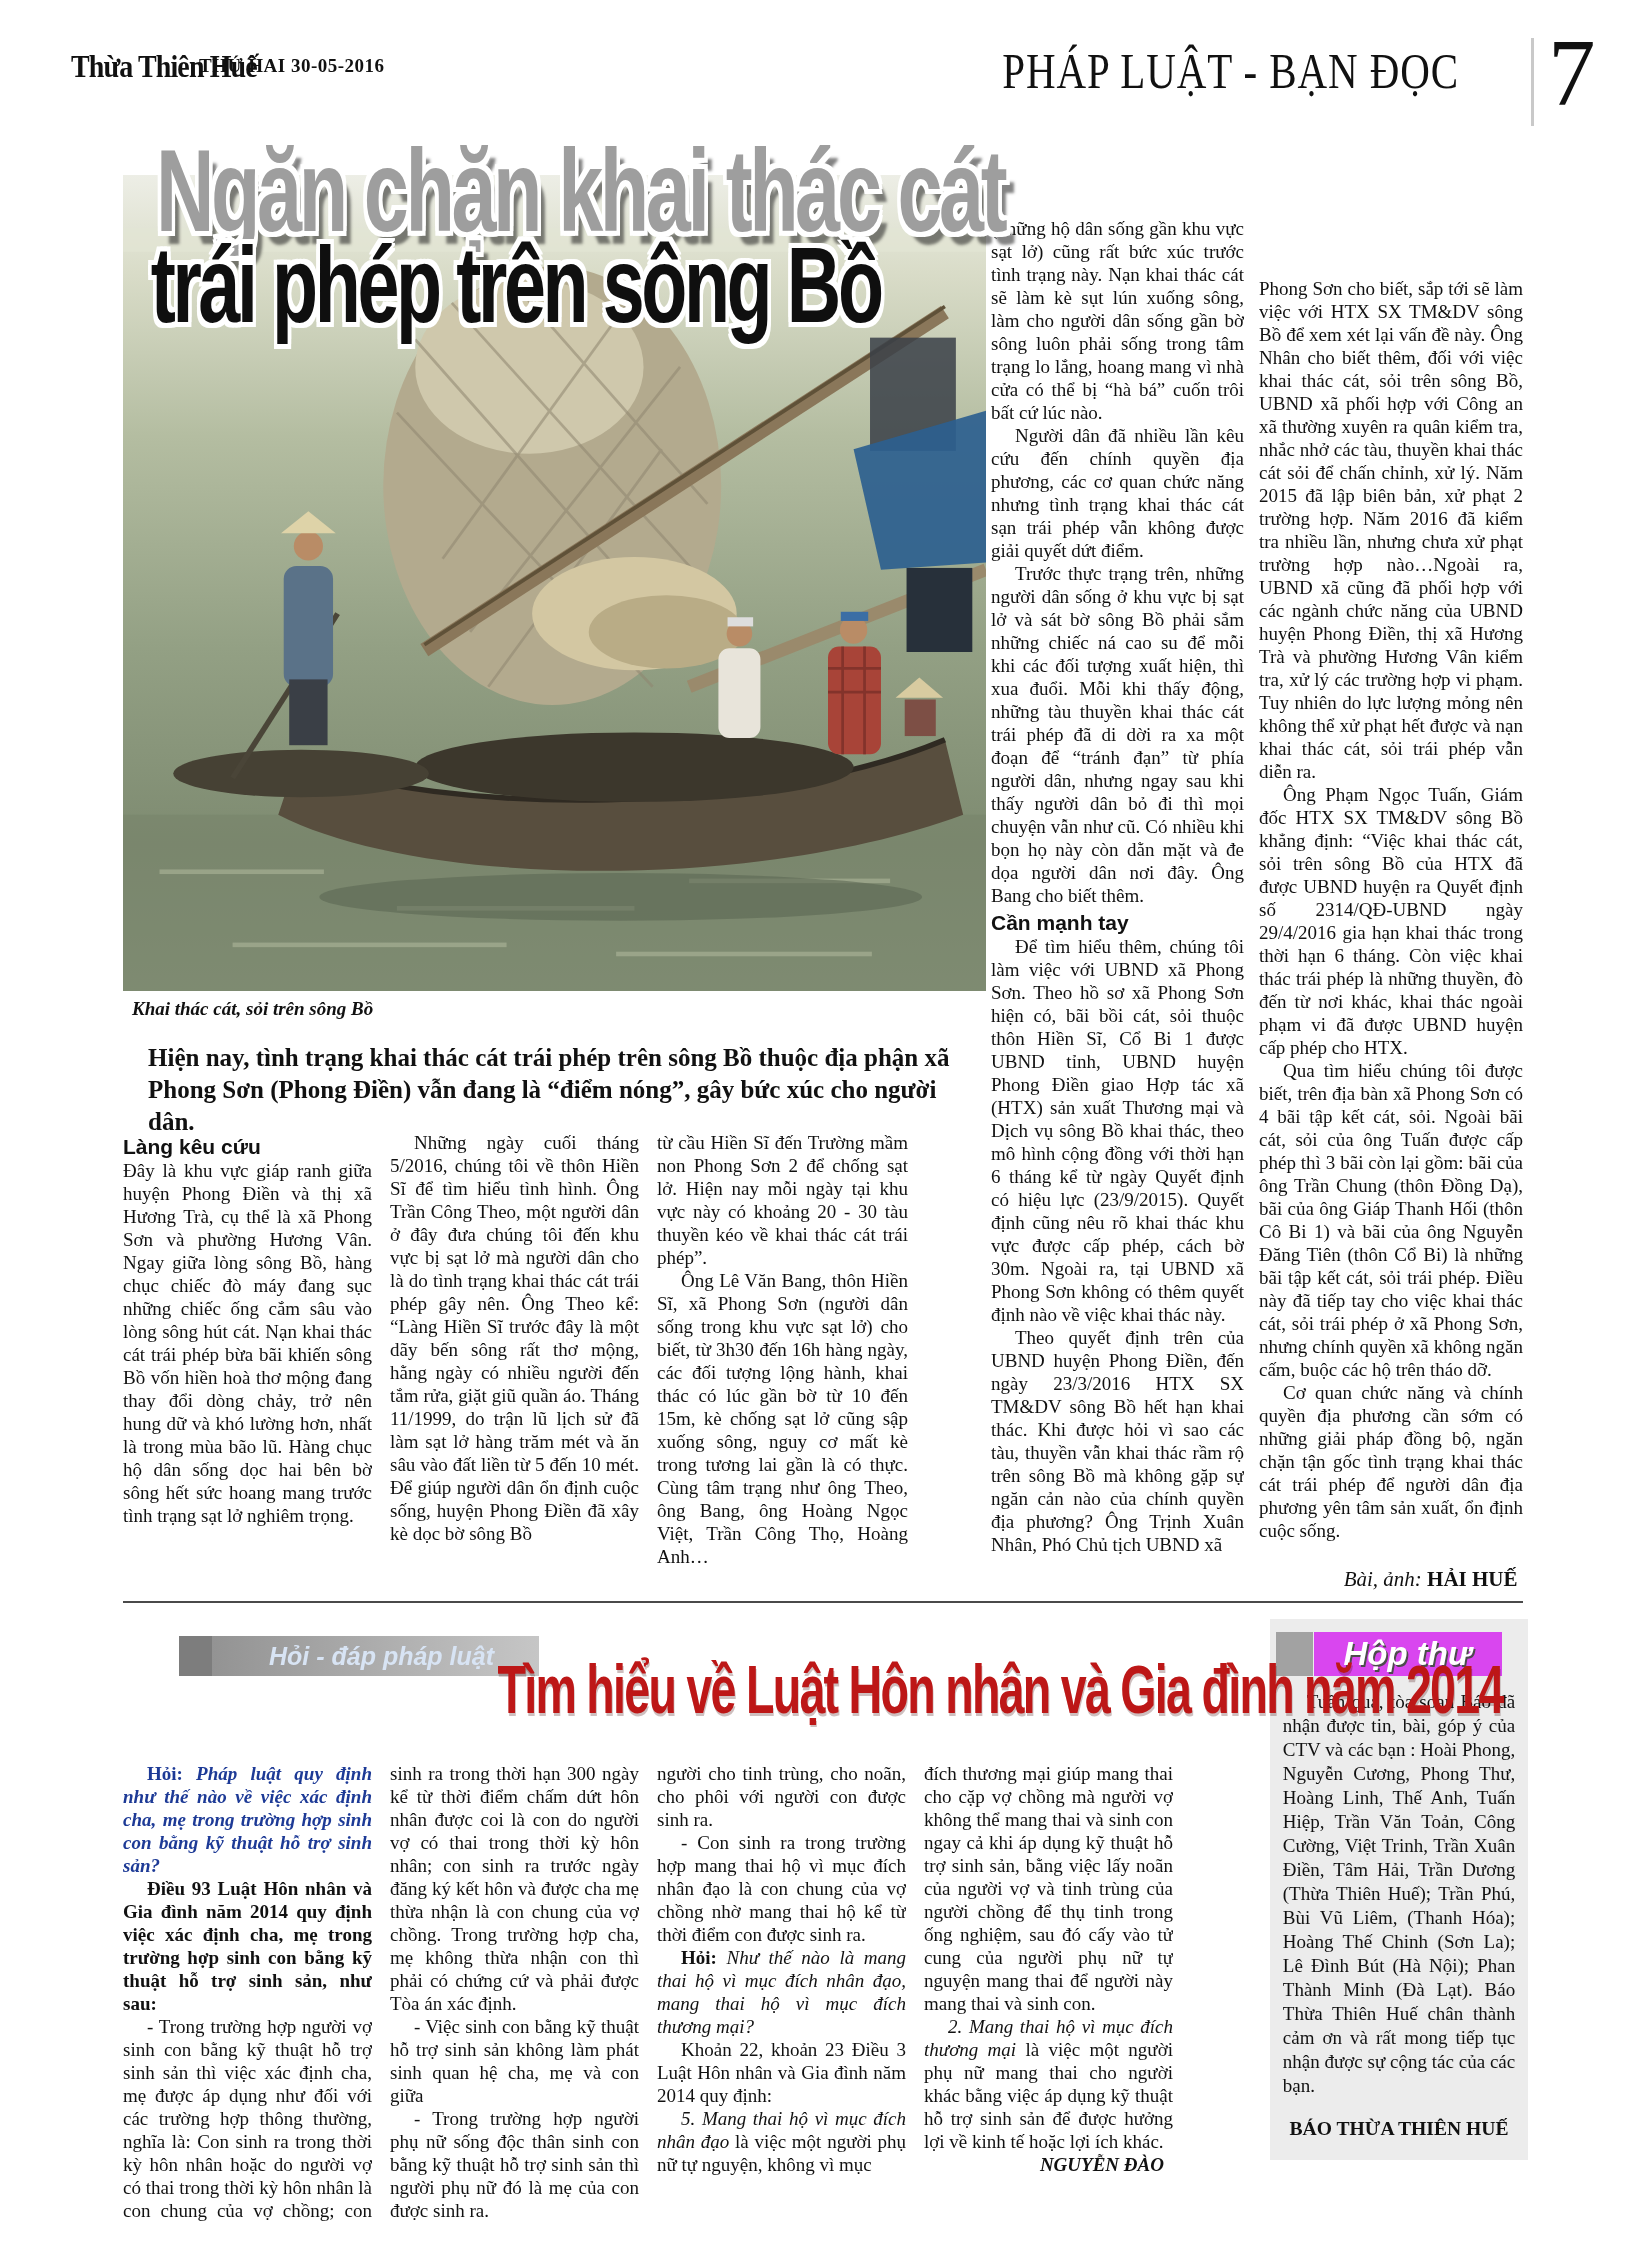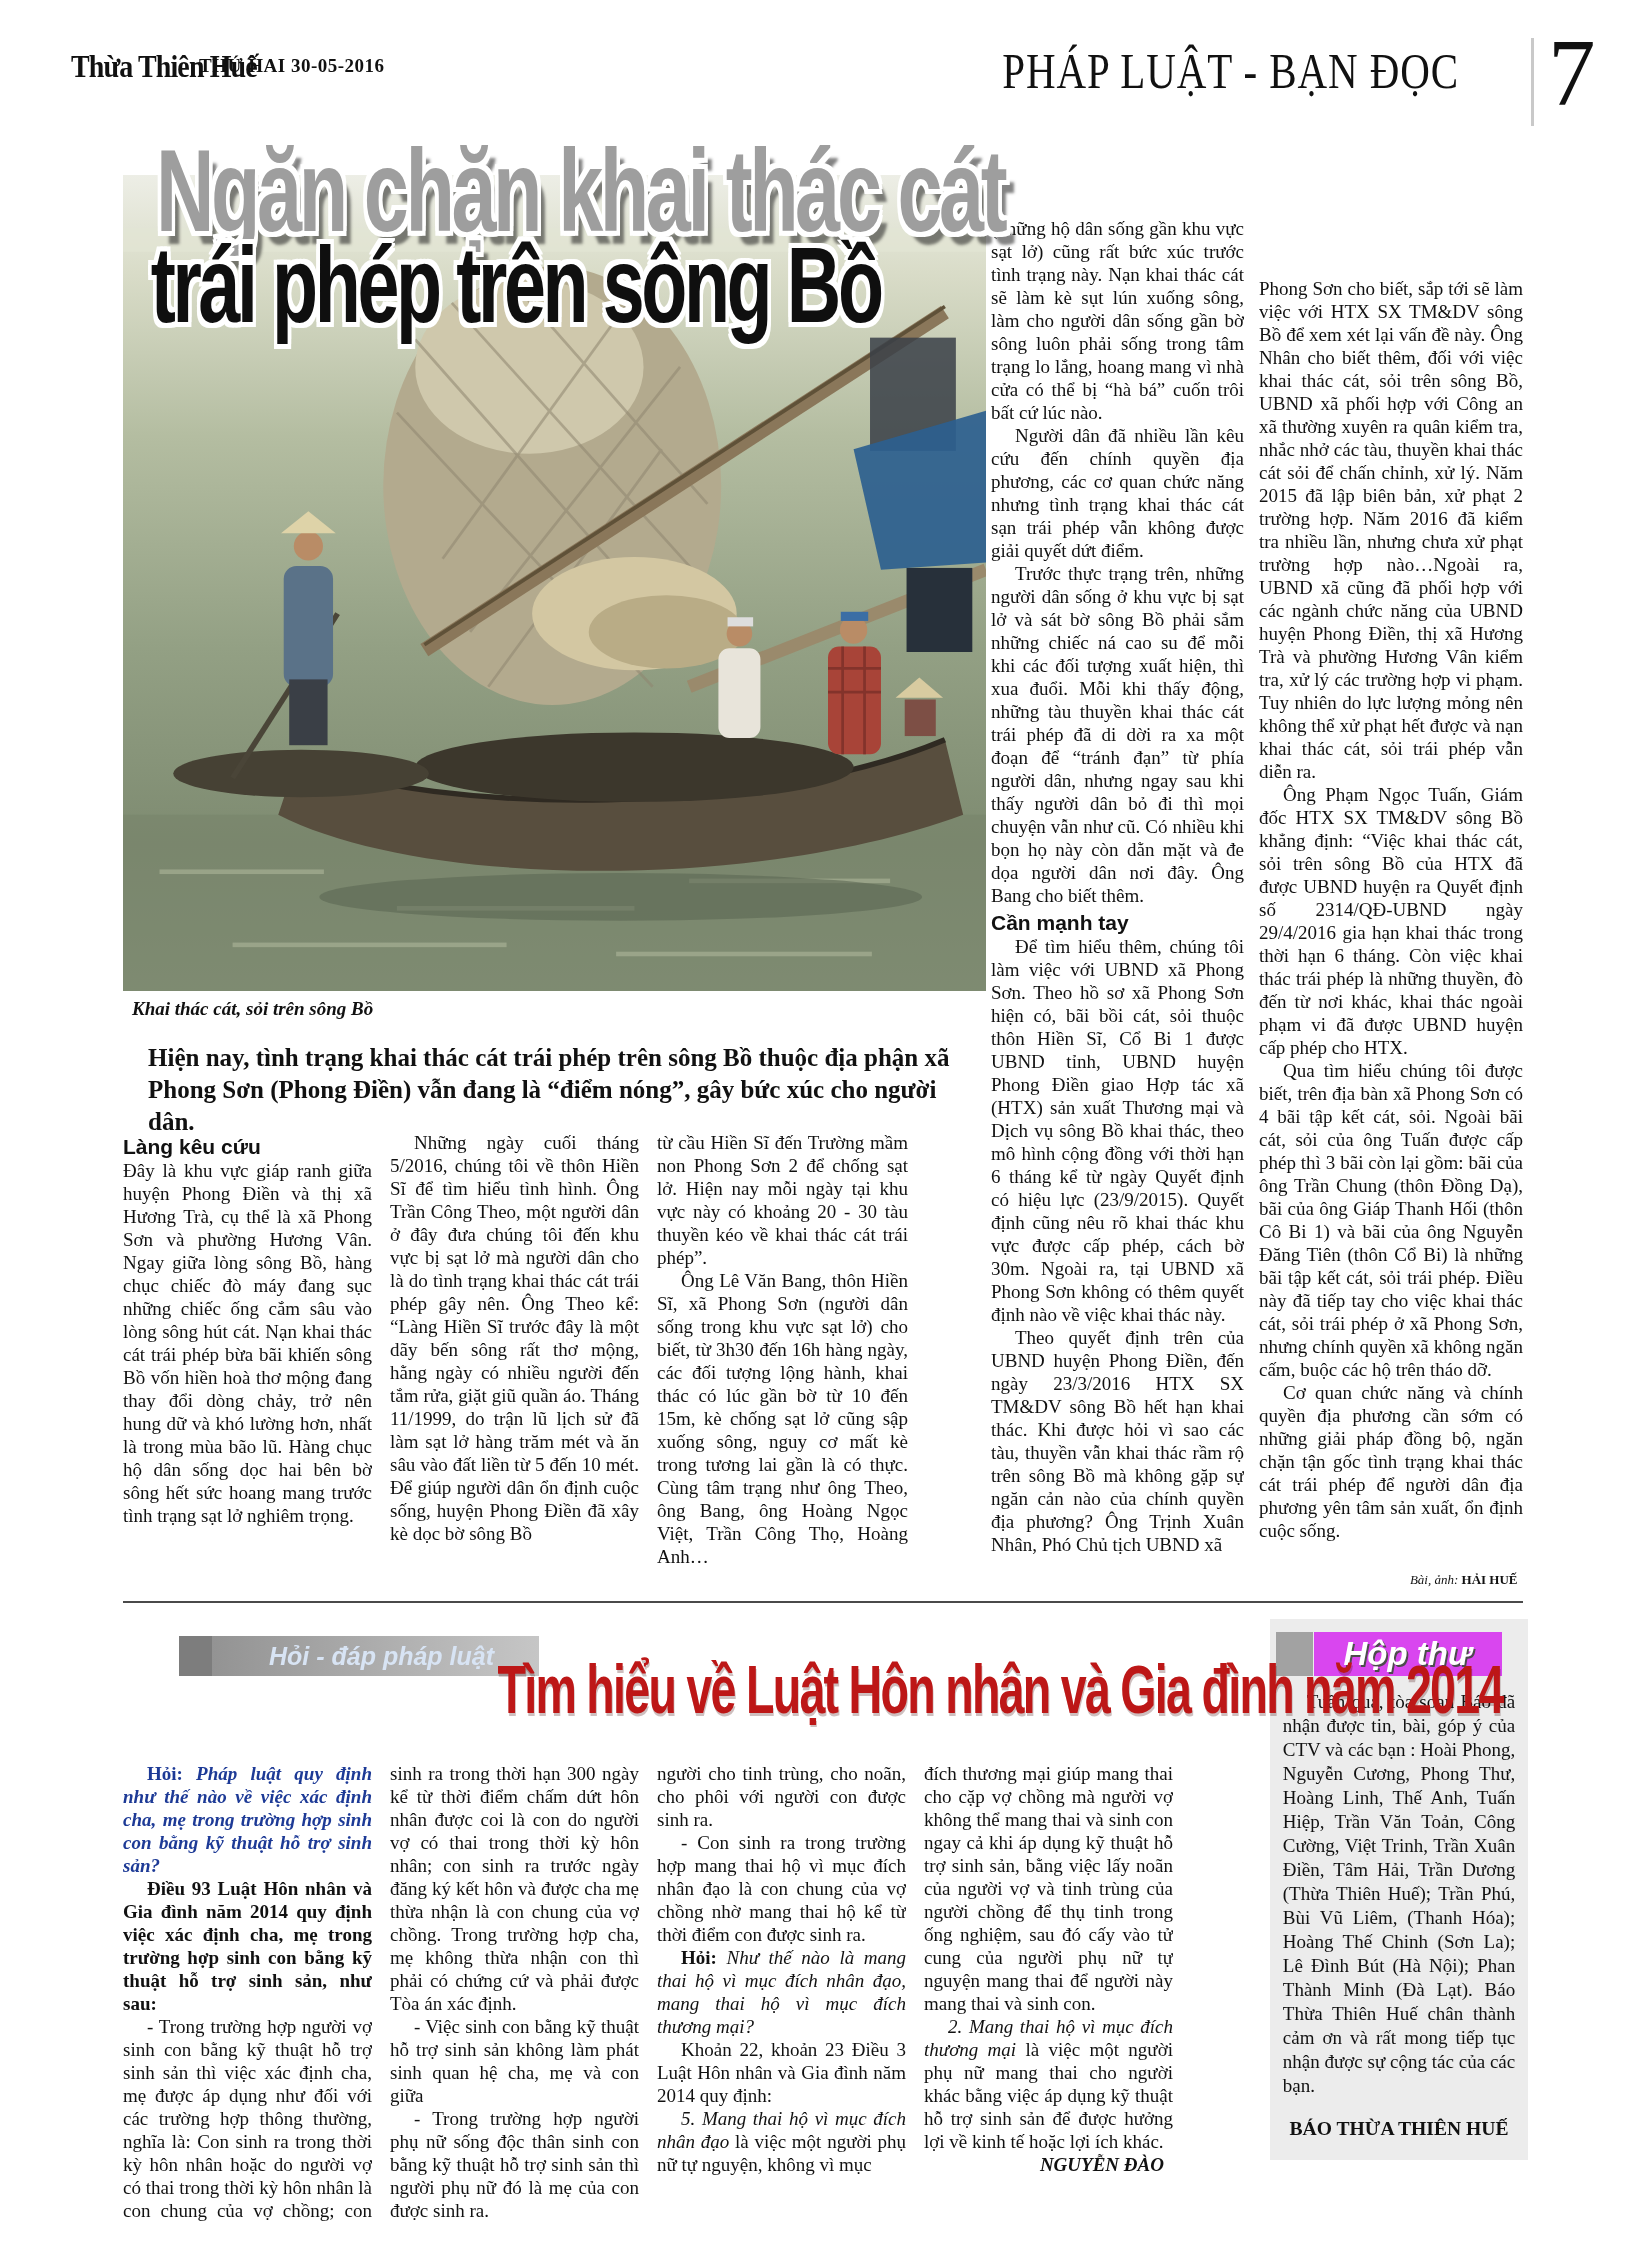--- a/index.html
+++ b/index.html
@@ -30,21 +30,21 @@
   .photo{position:absolute;left:123px;top:175px;width:863px;height:816px;z-index:1;}
   .photo svg{display:block;width:100%;height:100%;}
   .caption{position:absolute;left:132px;top:998px;font-style:italic;font-weight:bold;font-size:19px;}
   .lead{position:absolute;left:148px;top:1042px;width:833px;font-weight:bold;font-size:25px;line-height:32px;}
   
   .col{position:absolute;font-size:19px;line-height:23px;text-align:justify;overflow:hidden;}
   .col p{margin:0;text-indent:24px;}
   .col p.cont{text-indent:0;}
   .col h3{margin:3.7px 0 1.8px 0;font-family:"Liberation Sans",sans-serif;font-weight:bold;
           font-size:21px;text-indent:0;text-align:left;}
-  .byline{position:absolute;right:5.5px;bottom:1.8px;font-size:13px;background:#fff;padding-left:7.3px;}
+  .byline{position:absolute;right:5.5px;bottom:1.8px;font-size:21px;background:#fff;padding-left:7.3px;}
   .byline .i{font-style:italic;}
   .byline .b{font-weight:bold;}
   .divider{position:absolute;left:123px;top:1601px;width:1400px;height:1.8px;background:#4a4a4a;}
   
   .kicker-sq{position:absolute;left:179px;top:1636px;width:33px;height:40px;background:#7d7d7d;}
   .kicker{position:absolute;left:212px;top:1636px;width:327px;height:40px;
           background:linear-gradient(90deg,#939393,#c6c6c6);display:flex;align-items:center;justify-content:center;
           font-family:"Liberation Sans",sans-serif;font-weight:bold;font-style:italic;font-size:25px;}
   .qa-headline{position:absolute;left:451px;top:1650px;width:1078px;text-align:right;z-index:4;}
   .qa-headline .hl{font-size:49px;letter-spacing:-1.8px;transform:scale(.95,1.4);transform-origin:top center;

